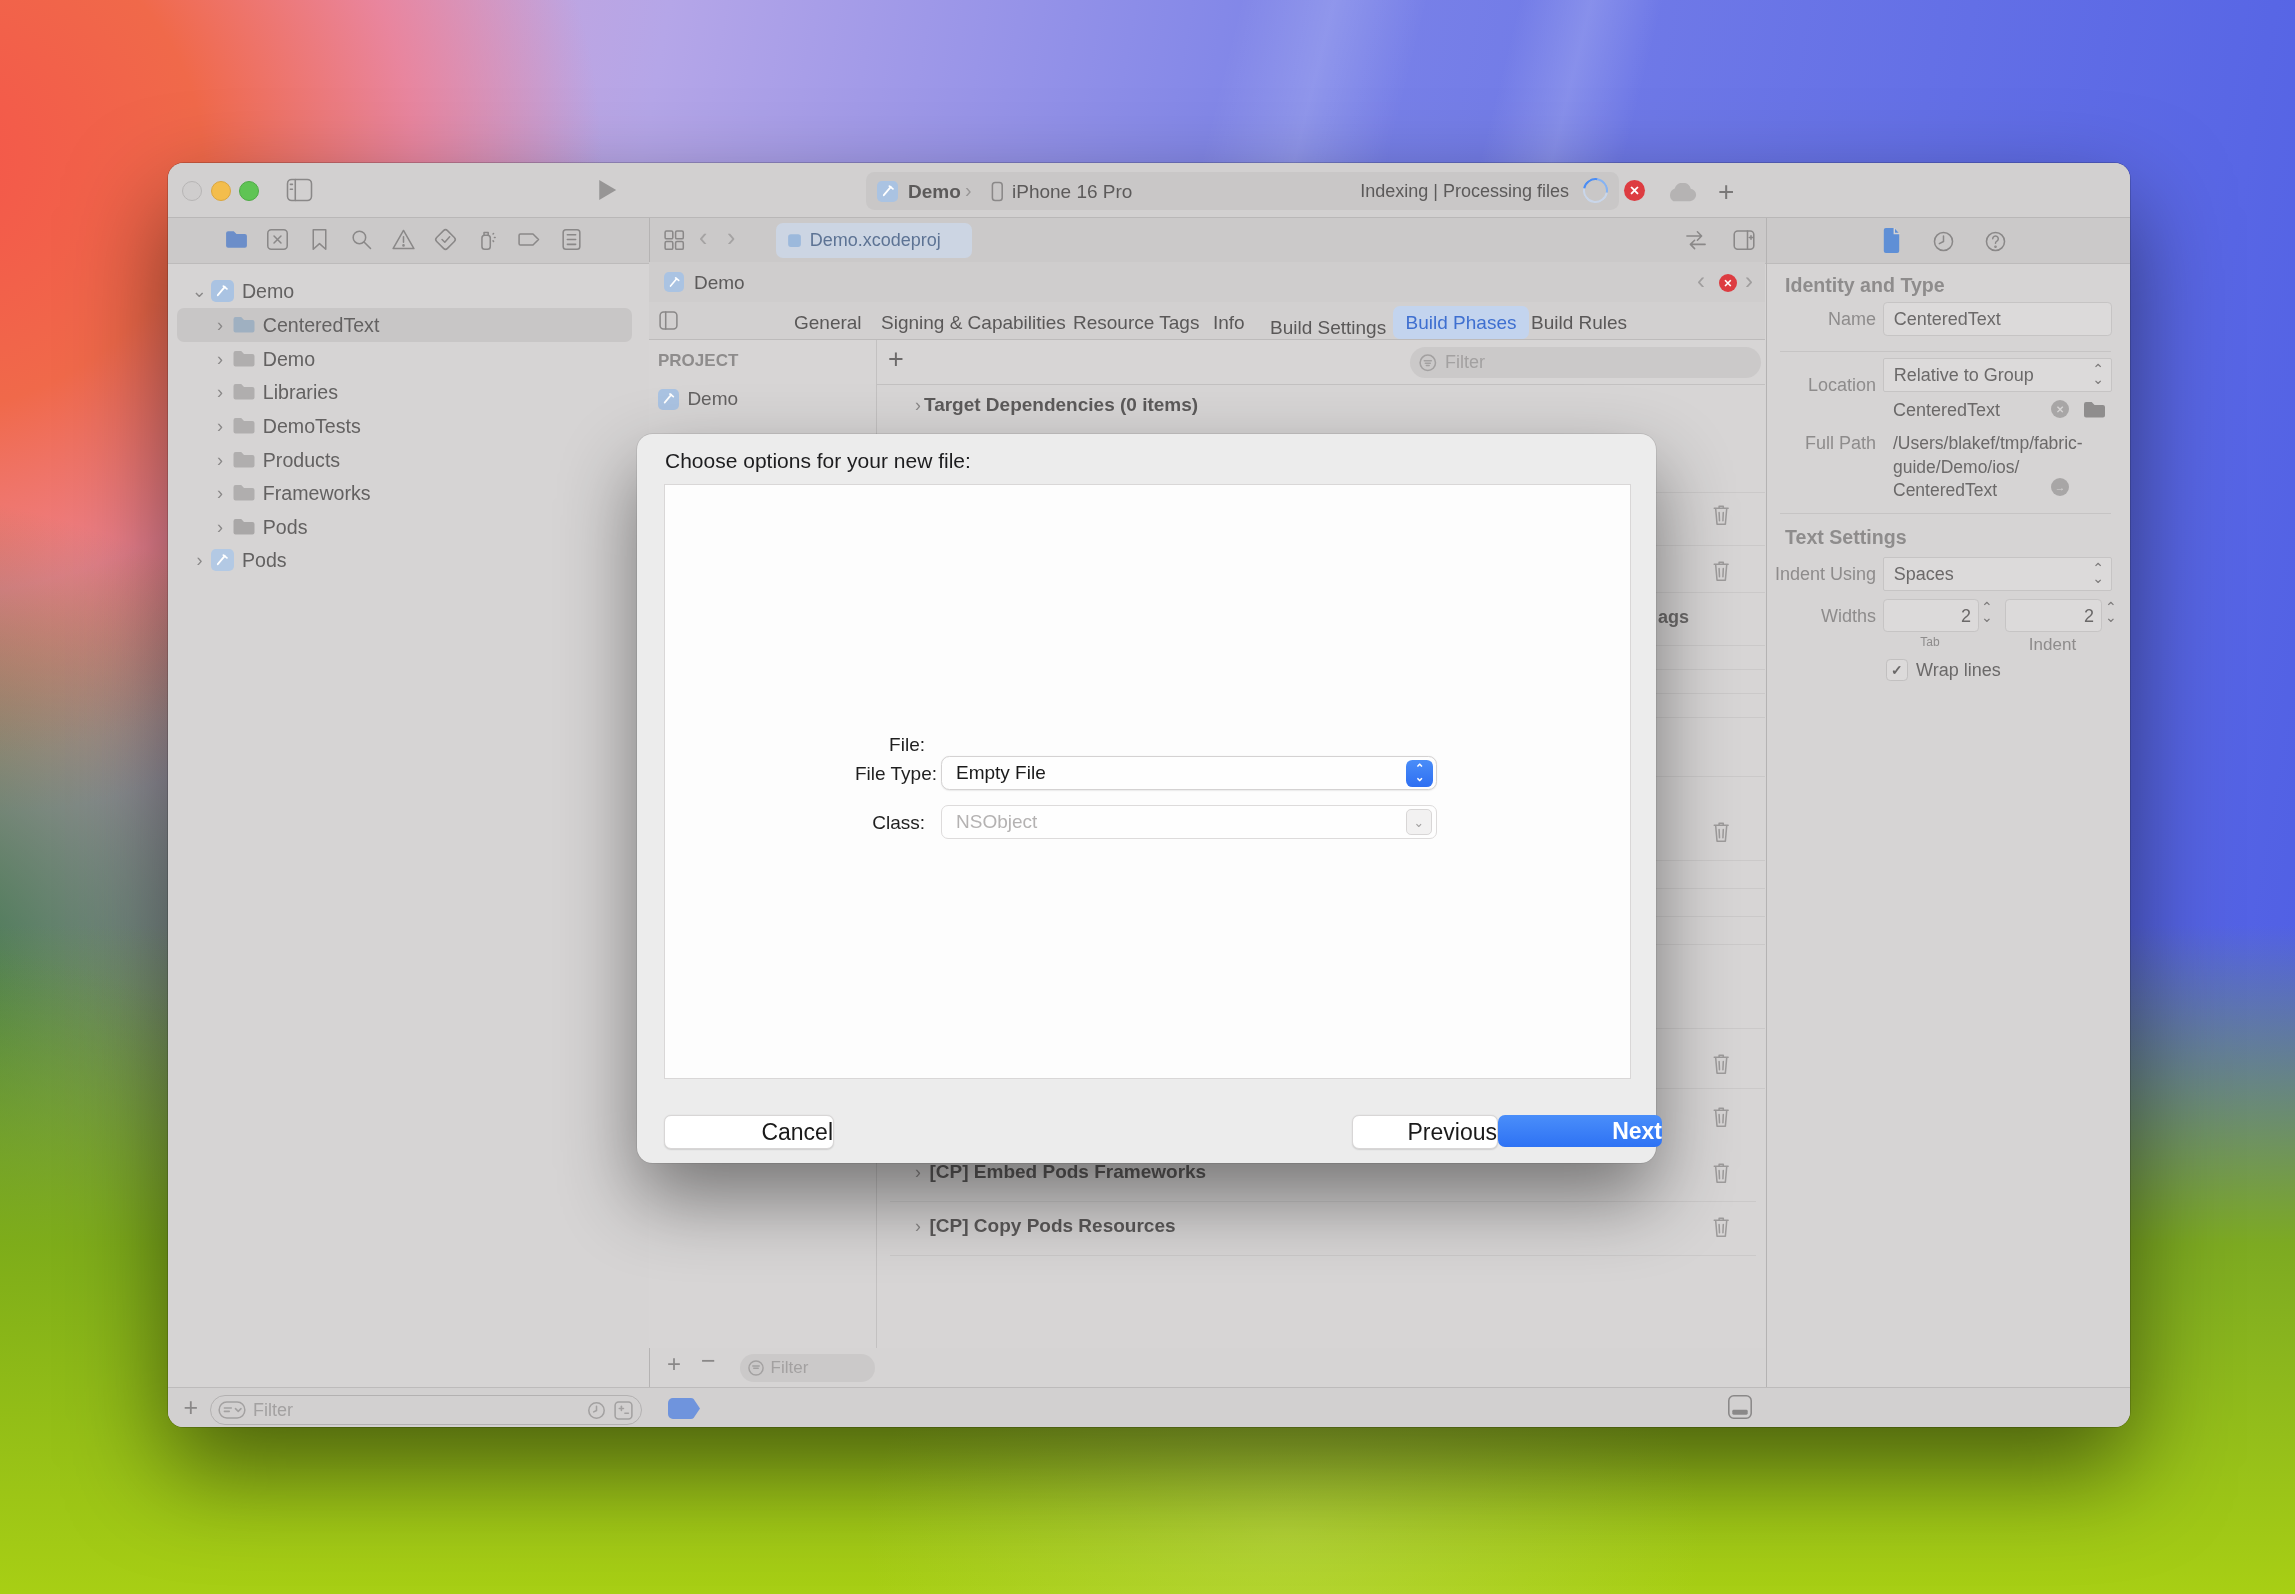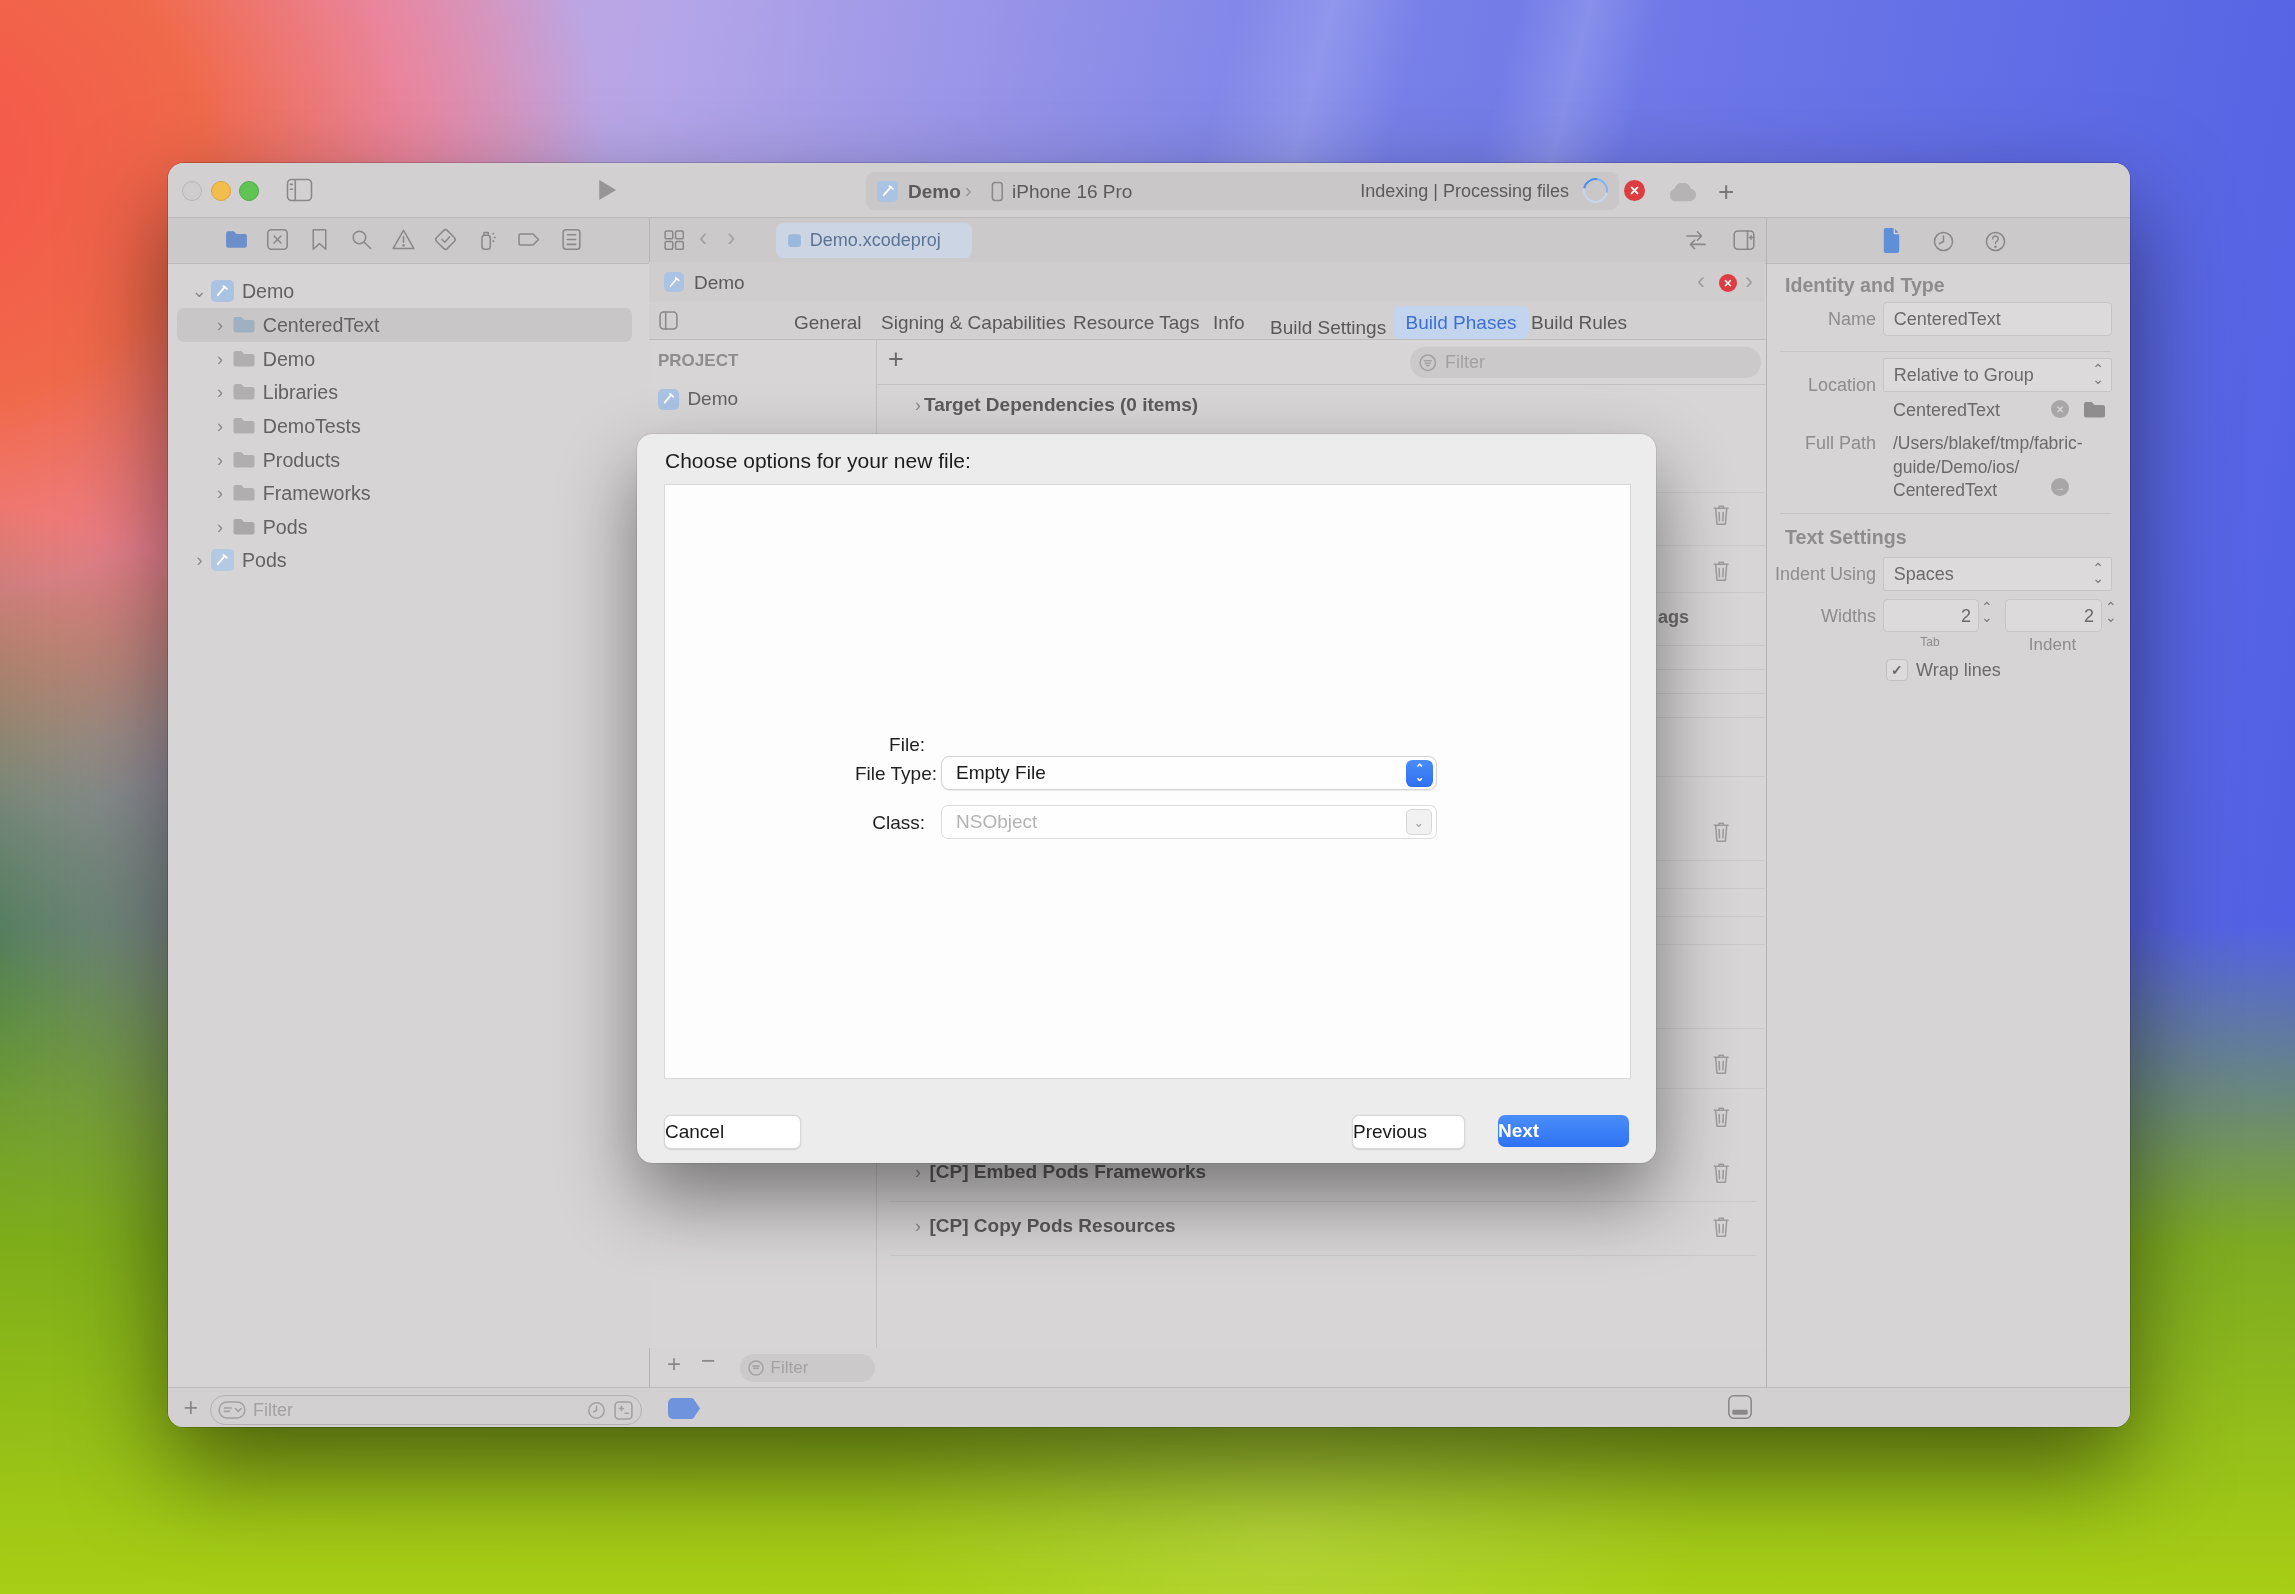--- a/index.html
+++ b/index.html
@@ -55,21 +55,21 @@
   .field{background:#dcdada;border:0.7px solid #c6c4c4;border-radius:4.2px;}
   .popup{background:#dcdada;border:0.7px solid #c6c4c4;border-radius:2px;display:flex;align-items:center;}
   .stepglyph{color:#7c7a7a;font-size:14px;line-height:9.8px;text-align:center;}
   
   .dialog{left:637px;top:434px;width:1019px;height:729px;background:#ececec;border-radius:15.4px;
     box-shadow:0 35px 77px rgba(0,0,0,.45), 0 0 0 0.7px rgba(0,0,0,.1);}
   .dlg-label{font-size:19px;color:#1f1f1f;text-align:right;white-space:nowrap;}
   .dlg-field{background:#ffffff;border:0.7px solid #cfcdcd;border-radius:3.5px;display:flex;align-items:center;font-size:19px;color:#1a1a1a;}
   .dlg-popup{background:#fefefe;border:0.7px solid #d4d2d2;border-radius:8.4px;display:flex;align-items:center;font-size:19px;color:#1a1a1a;box-shadow:0 0.7px 1.4px rgba(0,0,0,.08);}
   .dlg-combo{background:rgba(255,255,255,.55);border:0.7px solid #dddbdb;border-radius:7px;display:flex;align-items:center;font-size:19px;color:#b4b2b2;}
-  .btn{border-radius:7px;display:flex;align-items:center;justify-content:flex-start;font-size:19px;}
+  .btn{border-radius:7px;display:flex;align-items:center;justify-content:flex-end;font-size:23px;padding-left:33px;}
   .btn.plain{background:#ffffff;border:0.7px solid #d8d6d6;color:#1a1a1a;box-shadow:0 0.7px 1.4px rgba(0,0,0,.12);}
   .btn.primary{background:linear-gradient(180deg,#4a8efa,#2e72f4);color:#fff;font-weight:600;}
   .bluestep{background:linear-gradient(180deg,#4a8df8,#2e6ff2);border-radius:6.3px;color:#fff;display:flex;flex-direction:column;align-items:center;justify-content:center;font-size:11.2px;line-height:9px;font-weight:bold;}
   .trash-wrap{opacity:.75;}
 </style>
 </head>
 <body>
 
 <div class="abs wallpaper"></div>
 <div class="abs streak" style="left:1156px;top:-140px;width:182px;height:981px;"></div>

